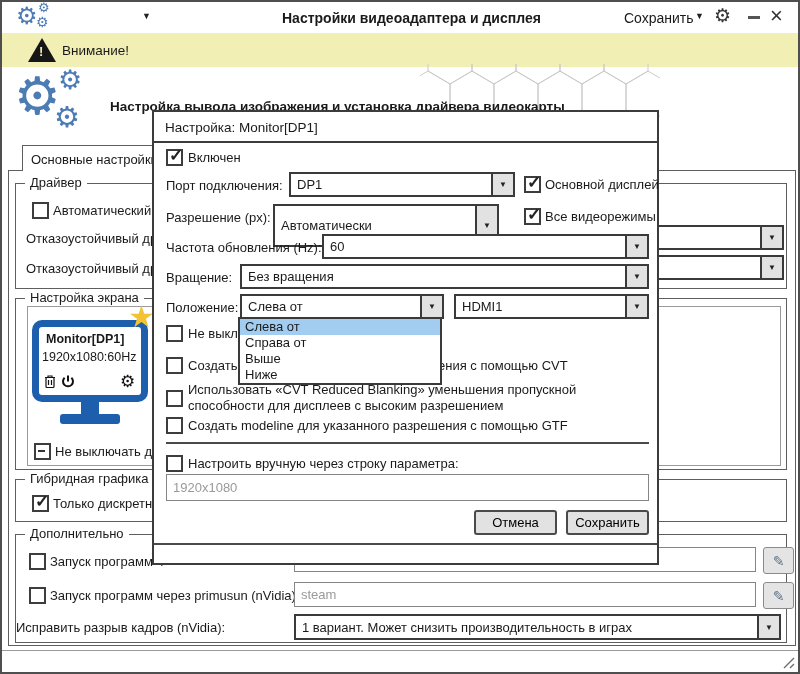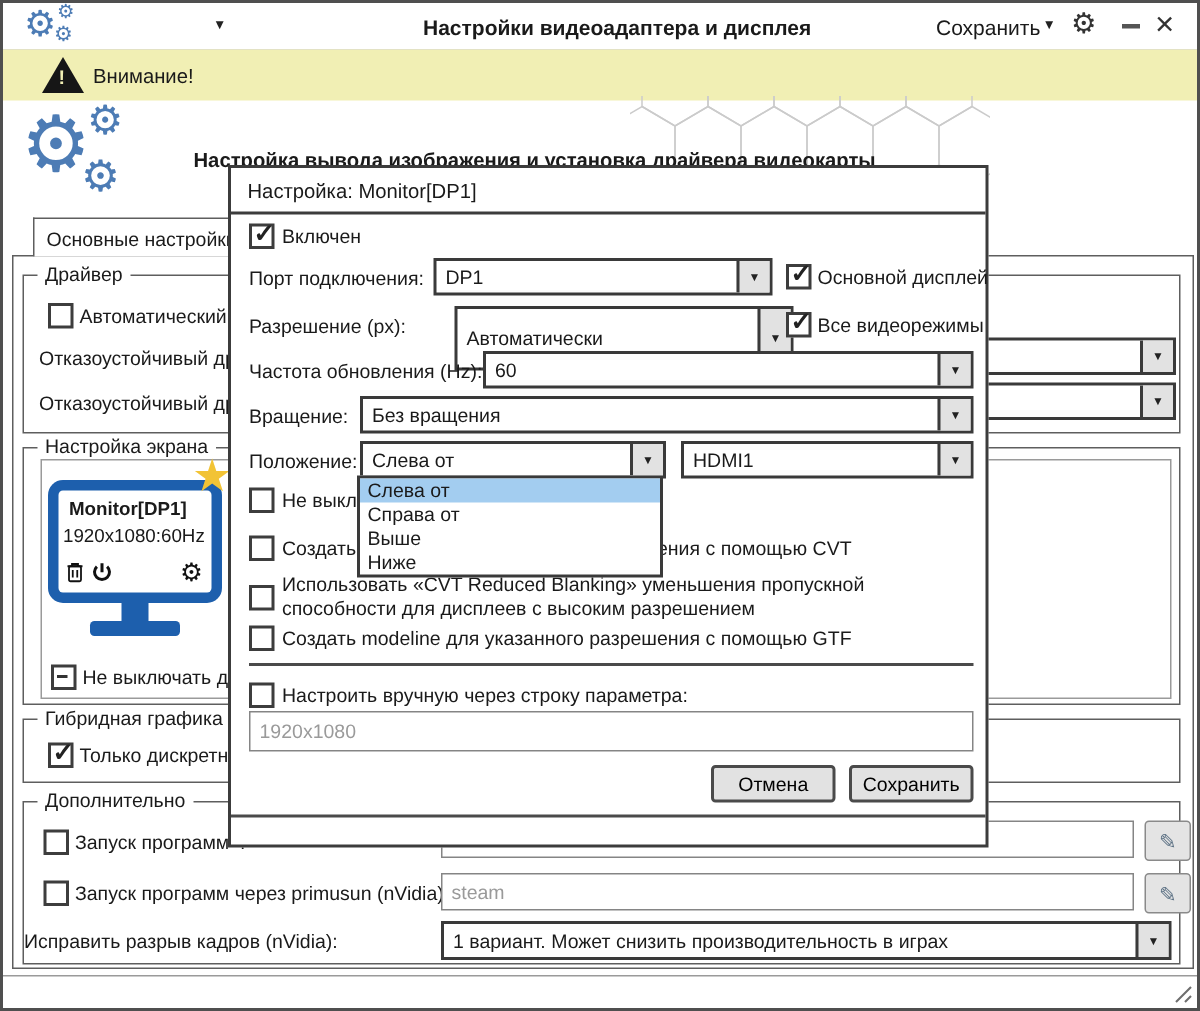--- a/index.html
+++ b/index.html
@@ -80,21 +80,21 @@
       <path transform="translate(96,33)" d="M0,-26 L22,-13 L22,13 L0,26 L-22,13 L-22,-13 Z"></path>
       <path transform="translate(140,33)" d="M0,-26 L22,-13 L22,13 L0,26 L-22,13 L-22,-13 Z"></path>
       <path transform="translate(184,33)" d="M0,-26 L22,-13 L22,13 L0,26 L-22,13 L-22,-13 Z"></path>
       <path transform="translate(228,33)" d="M0,-26 L22,-13 L22,13 L0,26 L-22,13 L-22,-13 Z"></path>
     </g>
   </svg>
 
   <span class="abs ic-gear" style="left:12px;top:64px;font-size:52px;color:#4d7cb5;"></span>
   <span class="abs ic-gear" style="left:56px;top:62px;font-size:27px;color:#4d7cb5;"></span>
   <span class="abs ic-gear" style="left:52px;top:98px;font-size:29px;color:#4d7cb5;"></span>
-  <span class="lbl bold" style="left:127px;top:97px;font-size:13.5px;">Настройка вывода изображения и установка драйвера видеокарты</span>
+  <span class="lbl bold" style="left:108px;top:97px;font-size:13.5px;">Настройка вывода изображения и установка драйвера видеокарты</span>
 
   <div class="abs" style="left:6px;top:168px;width:788px;height:476px;border:1px solid #5e5e5e;box-sizing:border-box;background:#fff;"></div>
   <div class="abs" style="left:20px;top:143px;width:132px;height:26px;background:#fff;border:1px solid #5e5e5e;border-bottom:none;box-sizing:border-box;overflow:hidden;z-index:2;">
     <span class="lbl" style="left:8px;top:6px;">Основные настройки</span>
   </div>
 
   <div class="group" style="left:13px;top:181px;width:772px;height:106px;">
     <span class="gtitle">Драйвер</span>
   </div>
   <span class="cb" style="left:30px;top:200px;"></span>
@@ -180,21 +180,21 @@
 
     <span class="lbl" style="left:12px;top:66px;">Порт подключения:</span>
     <div class="combo" style="left:135px;top:60px;width:226px;height:25px;">
       <span class="val">DP1</span>
         <span class="arr"></span>
     </div>
     <span class="cb c" style="left:370px;top:64px;"></span>
     <span class="lbl" style="left:391px;top:65px;">Основной дисплей</span>
 
     <span class="lbl" style="left:12px;top:98px;">Разрешение (px):</span>
-    <div class="combo" style="left:149px;top:92px;width:226px;height:43px;">
+    <div class="combo" style="left:119px;top:92px;width:226px;height:43px;">
       <span class="val">Автоматически</span>
         <span class="arr"></span>
     </div>
     <span class="cb c" style="left:370px;top:96px;"></span>
     <span class="lbl" style="left:391px;top:97px;">Все видеорежимы</span>
 
     <span class="lbl" style="left:12px;top:128px;">Частота обновления (Hz):</span>
     <div class="combo" style="left:168px;top:122px;width:327px;height:25px;">
       <span class="val">60</span>
         <span class="arr"></span>

